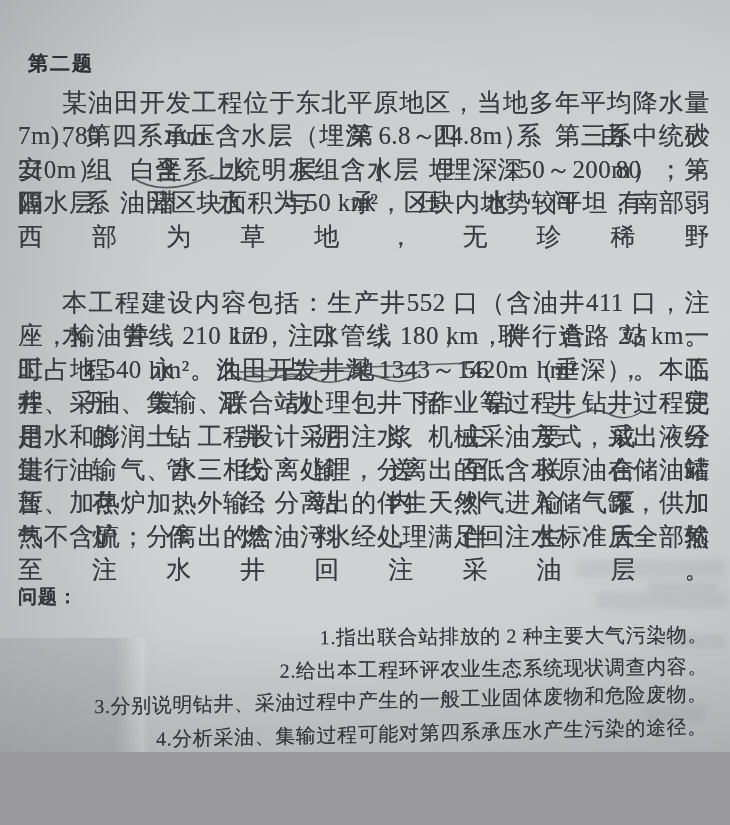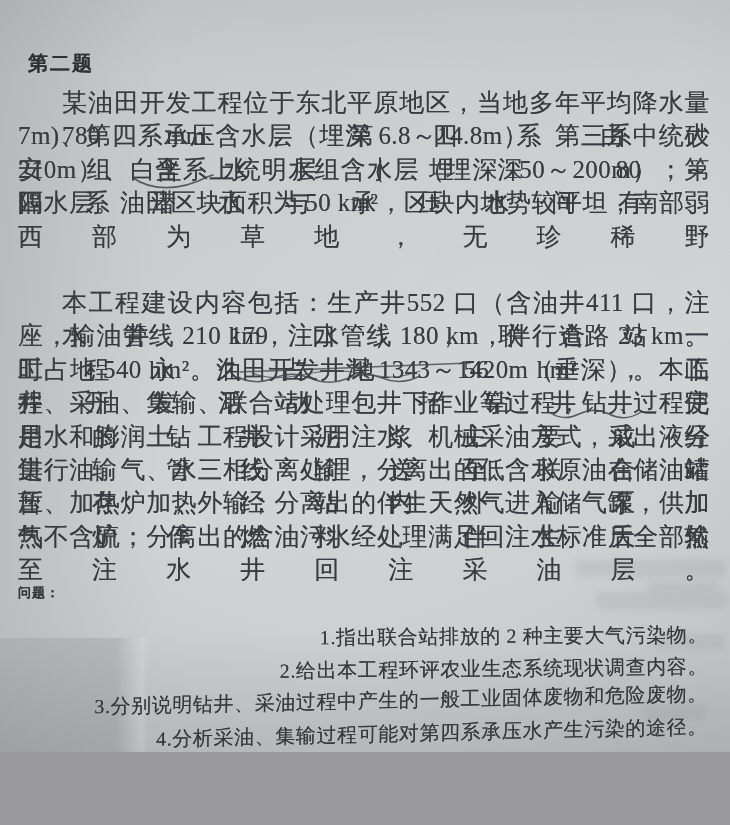--- a/index.html
+++ b/index.html
@@ -56,21 +56,21 @@
   .bline{
     display:block;height:33.4px;line-height:33.4px;
     font-size:25px;letter-spacing:0.4px;white-space:nowrap;
     text-shadow:0 0 0.5px rgba(58,59,64,0.65);
   }
   .jline{white-space:normal;text-align:justify;text-align-last:justify;}
   .indent{padding-left:44px;}
   .qlabel{
     position:absolute;left:18px;top:584px;
     font-family:Liberation Mono, monospace;
-    font-size:13px;font-weight:700;color:#35363b;letter-spacing:1px;
+    font-size:19px;font-weight:700;color:#35363b;letter-spacing:1px;
     text-shadow:0 0 0.5px rgba(53,54,59,0.8);
   }
   .questions{position:absolute;left:58px;top:622px;width:650px;text-align:right;}
   .qitem{
     display:block;height:34px;line-height:34px;
     font-size:20px;color:#37383d;letter-spacing:0.6px;
     transform-origin:left center;white-space:nowrap;
     text-shadow:0 0 0.5px rgba(55,56,61,0.7);
   }
   .qitem .qnum{display:inline-block;width:30px;}

